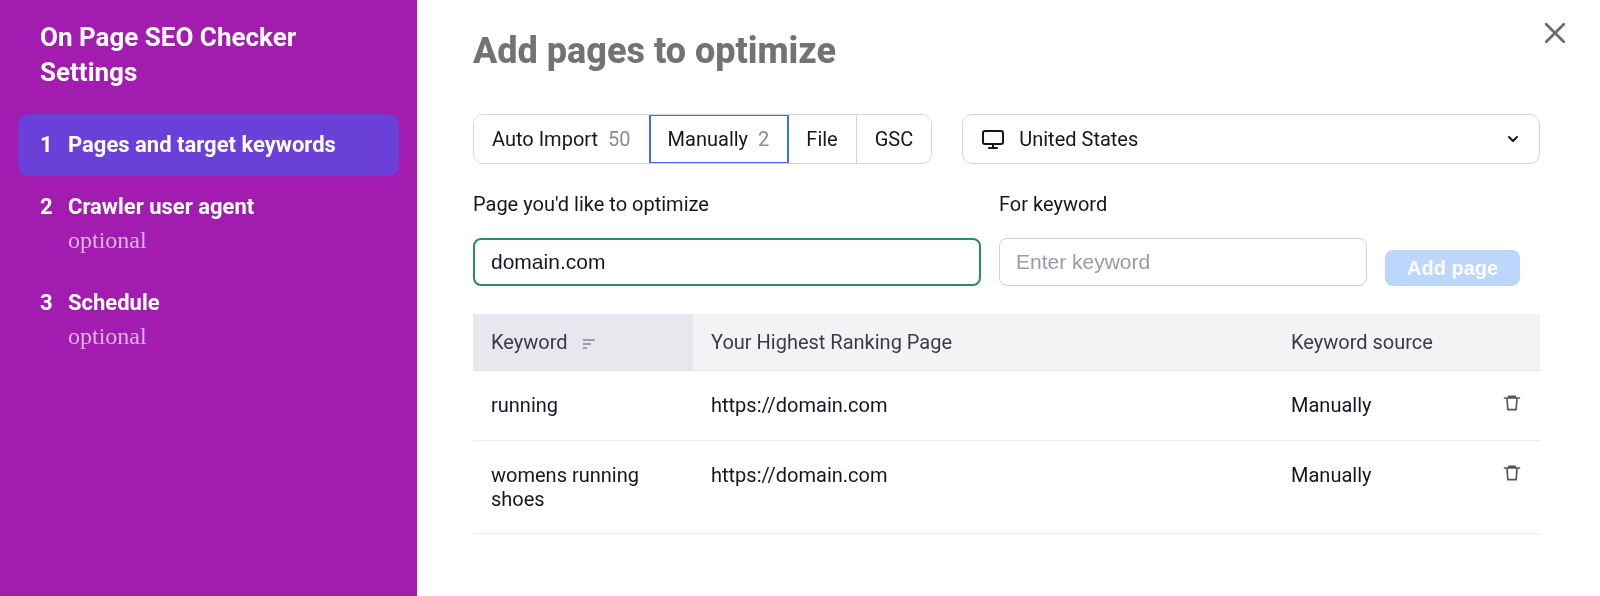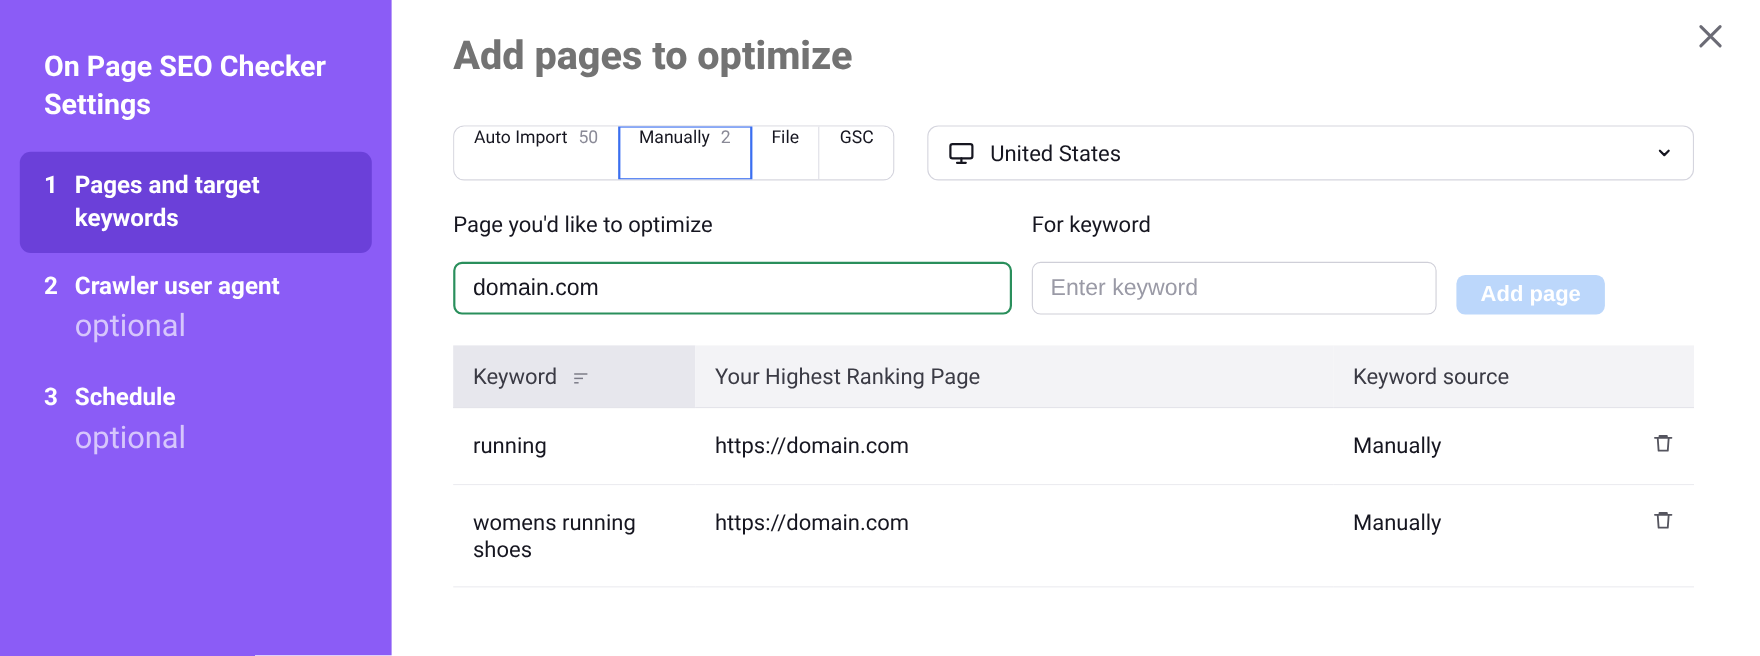--- a/index.html
+++ b/index.html
@@ -7,24 +7,24 @@
     font-family: -apple-system, BlinkMacSystemFont, "Segoe UI", Roboto, Helvetica, Arial, sans-serif;
     background: #fff;
     width: 1600px;
     height: 596px;
     display: flex;
     overflow: hidden;
   }
 
   
   .sidebar {
-    width: 356px;
-    background: #8b5cf6; 
+    width: 417px;
+    background: #a21caf; 
     color: #fff;
-    padding: 44px 18px 0 18px;
+    padding: 20px 18px 0 18px;
   }
   .sidebar-title {
     font-size: 26px;
     font-weight: 700;
     line-height: 1.35;
     margin-left: 22px;
     margin-bottom: 24px;
   }
   .steps { list-style: none; }
   .step {
@@ -35,23 +35,24 @@
     border-radius: 10px;
     font-size: 22px;
     font-weight: 700;
     line-height: 1.35;
     cursor: pointer;
   }
   .step .num { width: 14px; flex-shrink: 0; }
   .step .sub {
     display: block;
     font-weight: 400;
-    font-size: 28px;
+    font-size: 24px;
     color: rgba(255,255,255,0.65);
     margin-top: 2px;
+    font-family: Liberation Serif, serif;
   }
   .step.active {
     background: #6b40d9;
   }
 
   
   .main {
     flex: 1;
     position: relative;
     padding: 30px 60px 0 56px;
@@ -81,24 +82,24 @@
   }
   .tabs {
     display: flex;
     border: 1px solid #d5d5de;
     border-radius: 10px;
     overflow: hidden;
     height: 50px;
   }
   .tab {
     display: flex;
-    align-items: flex-start;
+    align-items: center;
     gap: 10px;
     padding: 0 18px;
-    font-size: 16px;
+    font-size: 20px;
     color: #161620;
     border-right: 1px solid #d5d5de;
     cursor: pointer;
     background: #fff;
   }
   .tab:last-child { border-right: none; }
   .tab .count { color: #8a8a97; }
   .tab.active {
     outline: 2px solid #3a6ff2;
     outline-offset: -1px;

